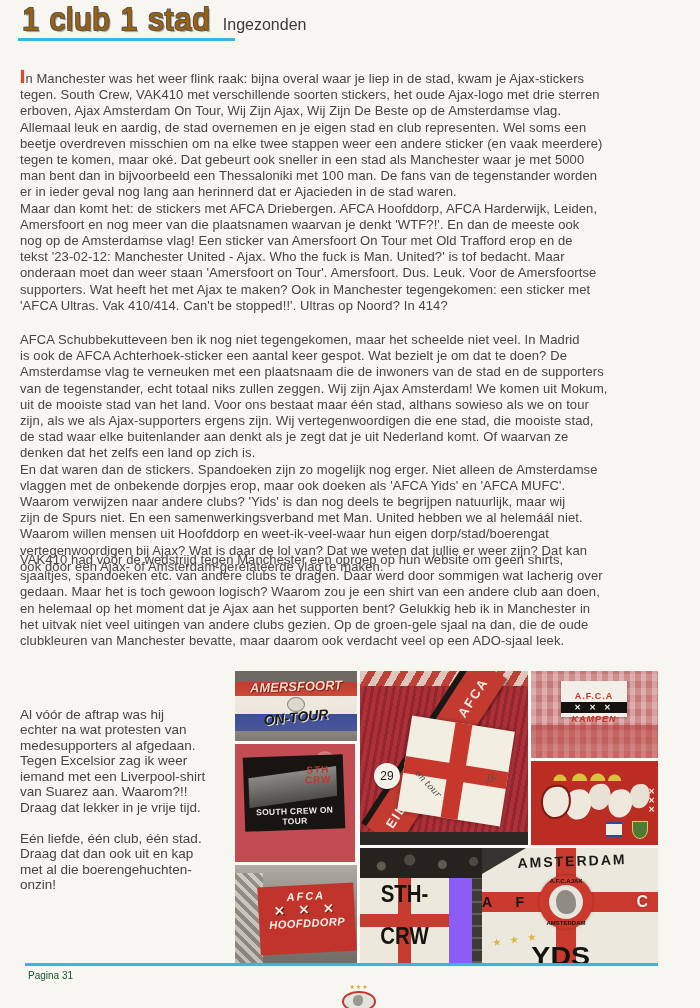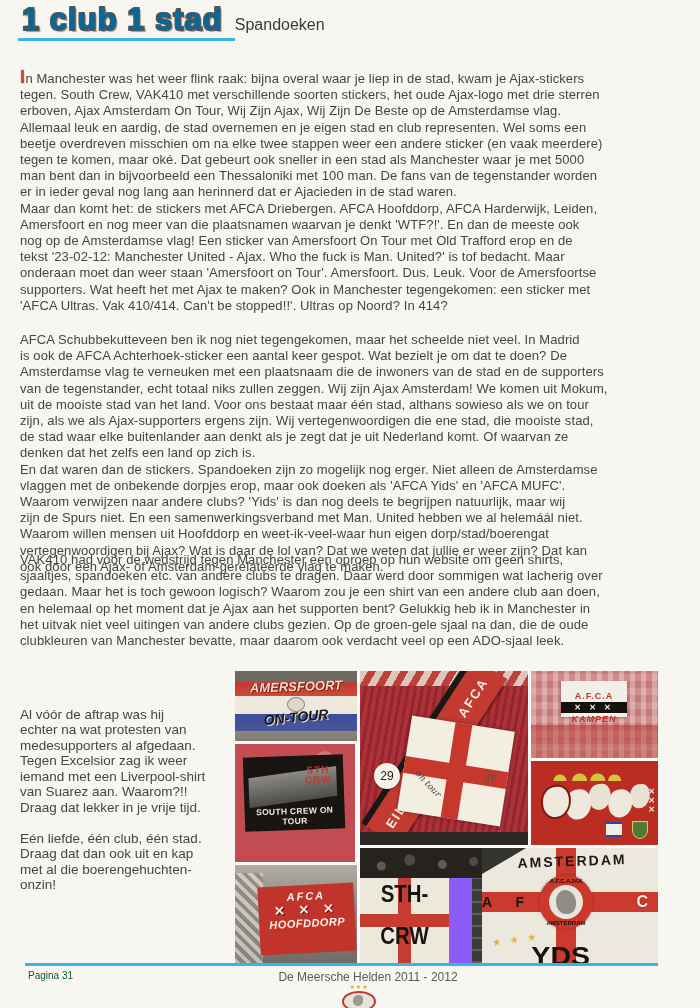--- a/index.html
+++ b/index.html
@@ -1,21 +1,21 @@
 <!DOCTYPE html>
 <html><head>
 <meta charset="utf-8">
 <style>
   html,body{margin:0;padding:0;background:#d8d6d0;}
   .page{position:relative;width:700px;height:1008px;background:#f8f6f1;overflow:hidden;
         font-family:"Liberation Sans", sans-serif;}
 
   
   .title-row{position:absolute;left:22px;top:2px;display:flex;align-items:baseline;gap:12px;}
-  .page-title{font-size:31px;font-weight:bold;letter-spacing:1px;color:#0369a1;
+  .page-title{font-size:31px;font-weight:normal;letter-spacing:1px;color:#a16207;
     text-shadow:-1px -1px 0 #5c5650,1px -1px 0 #5c5650,-1px 1px 0 #5c5650,1px 1px 0 #5c5650,2px 2px 1px #a09a90;}
   .page-subtitle{font-size:16px;color:#3c3a36;}
   .title-underline{position:absolute;left:18px;top:38px;width:217px;height:3px;background:#38b5e6;}
 
   
   .para{position:absolute;left:20px;width:660px;font-size:13px;line-height:16.2px;
         color:#474540;white-space:pre-line;letter-spacing:0.1px;}
   .para-1{top:54px;}
   .para-1::first-letter{font-size:19px;font-weight:bold;color:#e0462e;line-height:1;
         text-shadow:0 0 1px #6b2018;}
@@ -160,21 +160,21 @@
   .fc-oval::after{content:"";position:absolute;left:9px;top:2px;width:10px;height:11px;background:#9a988f;
     border-radius:50% 40% 50% 45%;}
 </style>
 </head>
 <body>
 
 <div class="page">
 
   <div class="title-row">
     <span class="page-title">1 club 1 stad</span>
-    <span class="page-subtitle">Spandoeken</span>
+    <span class="page-subtitle">Ingezonden</span>
   </div>
   <div class="title-underline"></div>
 
   <p class="para para-1">In Manchester was het weer flink raak: bijna overal waar je liep in de stad, kwam je Ajax-stickers
 tegen. South Crew, VAK410 met verschillende soorten stickers, het oude Ajax-logo met drie sterren
 erboven, Ajax Amsterdam On Tour, Wij Zijn Ajax, Wij Zijn De Beste op de Amsterdamse vlag.
 Allemaal leuk en aardig, de stad overnemen en je eigen stad en club representen. Wel soms een
 beetje overdreven misschien om na elke twee stappen weer een andere sticker (en vaak meerdere)
 tegen te komen, maar oké. Dat gebeurt ook sneller in een stad als Manchester waar je met 5000
 man bent dan in bijvoorbeeld een Thessaloniki met 100 man. De fans van de tegenstander worden
@@ -305,19 +305,18 @@
       <div class="h-left">A F</div>
       <div class="h-right">C</div>
       <div class="h-stars">★ ★ ★</div>
       <div class="h-bottom">YDS</div>
     </div>
 
   </div>
 
   <div class="footer-line"></div>
   <div class="footer-page">Pagina 31</div>
-  <div class="footer-mag">De Meersche Helden 2011 - 2012</div>
   <div class="footer-crest">
     <div class="fc-stars">★★★</div>
     <div class="fc-oval"></div>
   </div>
 
 </div>
 
 </body></html>

